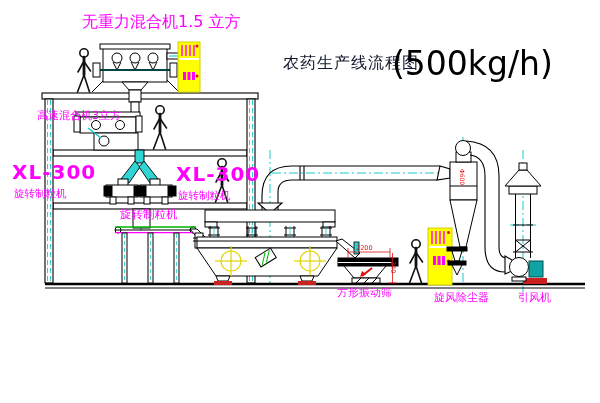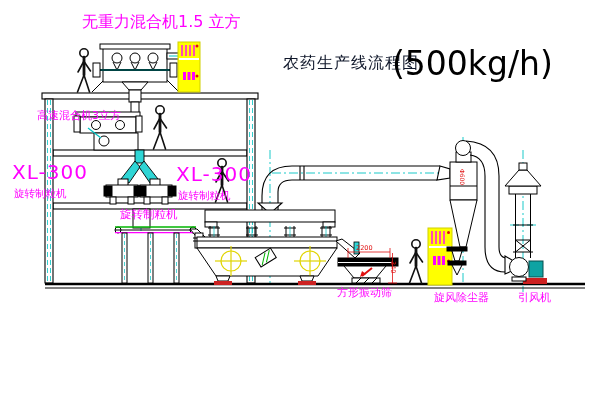--- a/index.html
+++ b/index.html
@@ -1,21 +1,21 @@
 <!DOCTYPE html>
 <html><head>
 <meta charset="utf-8">
 <style>
   html,body{margin:0;padding:0;background:#fff;}
   .stage{position:relative;width:600px;height:403px;background:#ffffff;overflow:hidden;
          font-family:"DejaVu Sans",sans-serif;}
   .stage svg{position:absolute;left:0;top:0;}
   .lbl{position:absolute;color:#ff00ff;line-height:1;white-space:nowrap;
        font-family:"DejaVu Sans",sans-serif;}
-  .model{letter-spacing:1px;font-weight:400;}
+  .model{letter-spacing:1px;font-weight:700;}
   .dim{position:absolute;color:#e01010;line-height:1;white-space:nowrap;}
   .rot{transform:rotate(90deg);transform-origin:left top;}
   .title-zh{position:absolute;left:283px;top:53px;font-size:16px;color:#0f172a;
             letter-spacing:1px;font-weight:500;}
   .title-cap{position:absolute;left:392px;top:44px;font-size:33px;color:#000000;
              font-weight:400;}
 </style>
 </head>
 <body>
 

